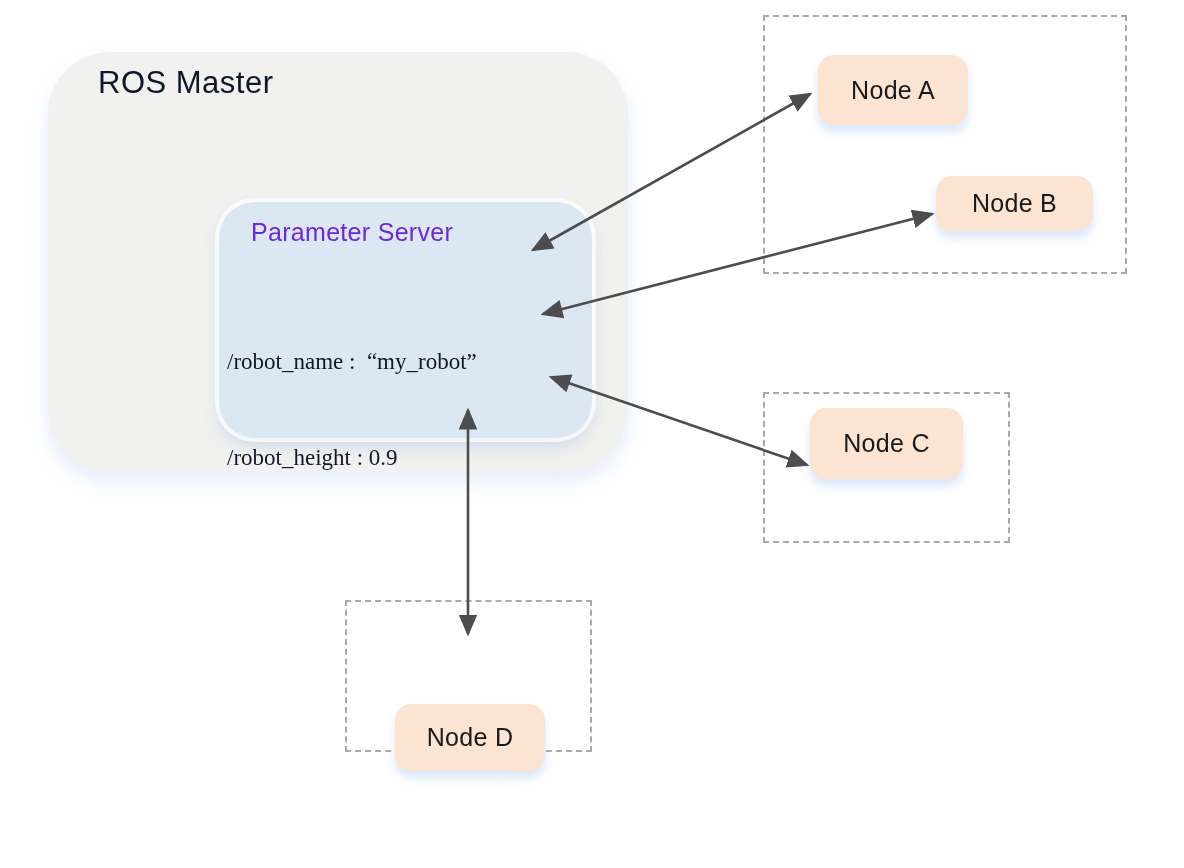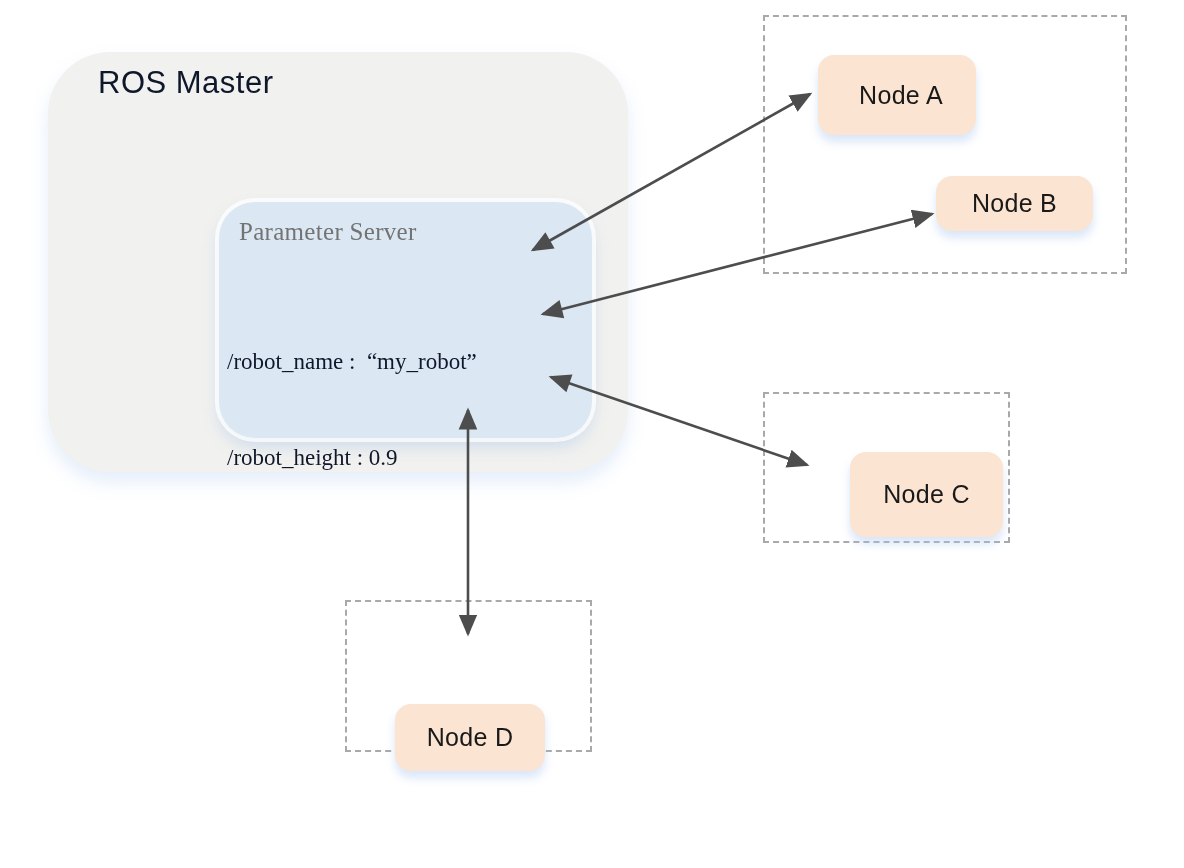--- a/index.html
+++ b/index.html
@@ -17,45 +17,45 @@
     position:absolute;left:50px;top:13px;
     font-size:31px;color:#0f172a;letter-spacing:0.5px;
   }
   
   .param-server{
     position:absolute;left:219px;top:202px;width:373px;height:236px;
     background:#dbe8f4;border-radius:36px;box-sizing:border-box;
     box-shadow:0 0 0 4px rgba(255,255,255,0.75), 0 8px 16px rgba(160,190,230,0.45);
   }
   .ps-title{
-    position:absolute;left:20px;top:16px;
-    font-size:25px;color:#737373;font-weight:500;letter-spacing:0.3px;font-family:Liberation Serif, serif;
+    position:absolute;left:32px;top:16px;
+    font-size:25px;color:#6d28d9;font-weight:500;letter-spacing:0.3px;
   }
   .ps-params{
     position:absolute;left:8px;top:80px;right:6px;
     font-family:"Liberation Serif","DejaVu Serif",serif;
     font-size:23px;color:#0f172a;line-height:32px;white-space:pre;
   }
   
   .dashed-box{
     position:absolute;border:2px dashed #a9a9a9;background:transparent;box-sizing:border-box;
   }
   .dashed-ab{left:763px;top:15px;width:364px;height:259px;}
   .dashed-c{left:763px;top:392px;width:247px;height:151px;}
   .dashed-d{left:345px;top:600px;width:247px;height:152px;}
   
   .node{
     position:absolute;background:#fbe4d1;border-radius:16px;
     display:flex;align-items:center;justify-content:center;
     box-shadow:0 7px 10px rgba(173,200,240,0.45);
     font-size:25px;color:#191919;letter-spacing:0.3px;
   }
-  .node-a{left:818px;top:55px;width:150px;height:80px;padding-left:8px;}
+  .node-a{left:818px;top:55px;width:150px;height:70px;}
   .node-b{left:936px;top:176px;width:157px;height:55px;}
-  .node-c{left:810px;top:452px;width:153px;height:85px;margin-left:40px;}
+  .node-c{left:810px;top:408px;width:153px;height:71px;}
   .node-d{left:395px;top:676px;width:150px;height:67px;margin-top:28px;}
   
   .arrows{
     position:absolute;left:0;top:0;width:1184px;height:868px;pointer-events:none;
   }
   .arrow-line{stroke:#4d4d4d;stroke-width:2.6px;}
   
   .caption{
     position:absolute;left:572px;top:800px;transform:translateX(-50%);
     font-size:34px;font-weight:bold;color:#0f0f0f;white-space:nowrap;

